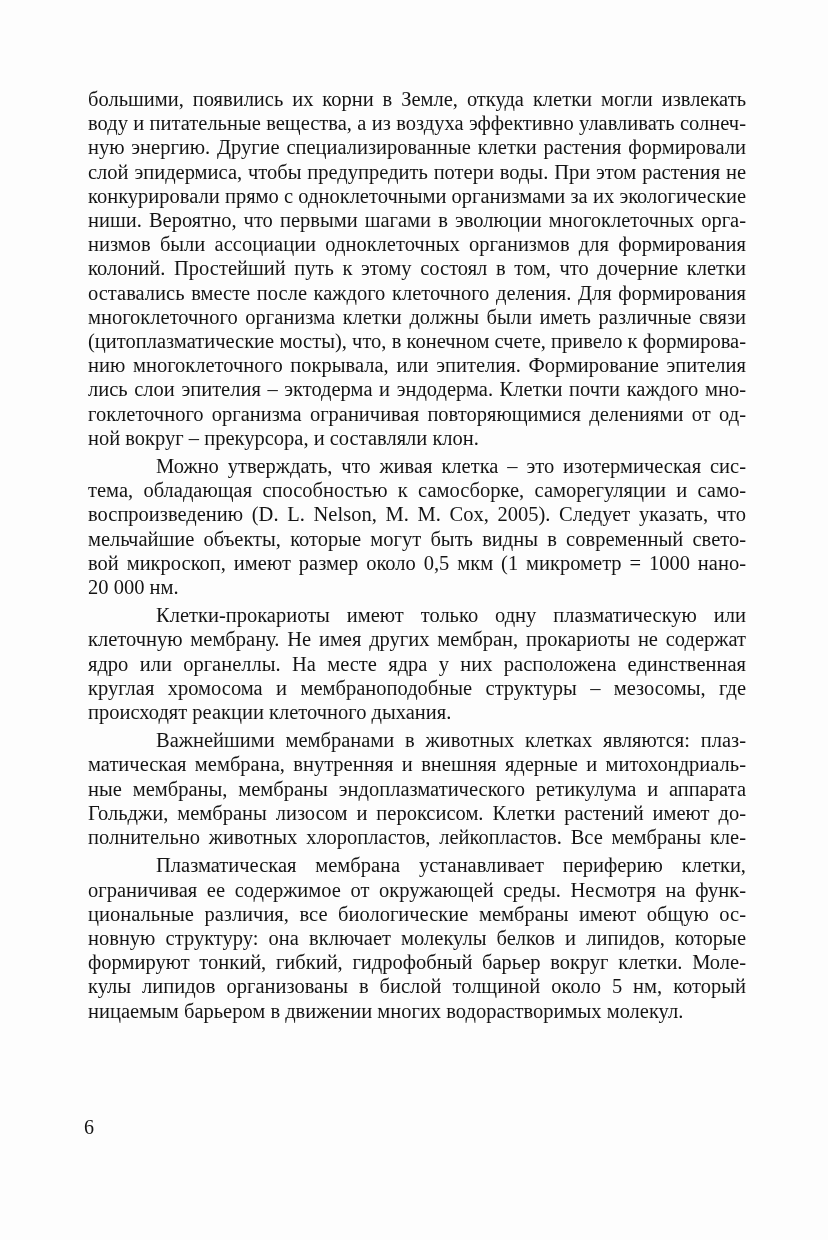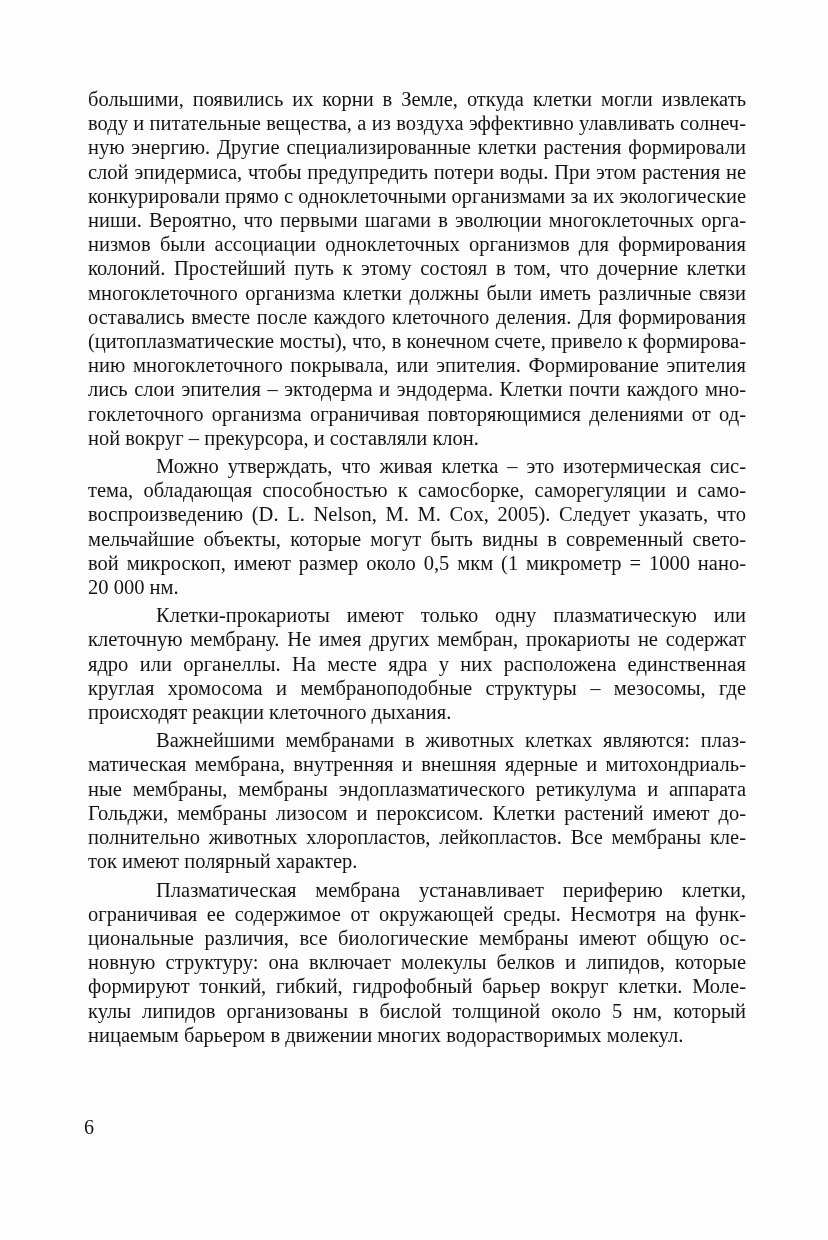--- a/index.html
+++ b/index.html
@@ -47,22 +47,22 @@
   <main class="text-block">
       <div class="paragraph">
         <div class="line first">большими, появились их корни в Земле, откуда клетки могли извлекать</div>
         <div class="line">воду и питательные вещества, а из воздуха эффективно улавливать солнеч-</div>
         <div class="line">ную энергию. Другие специализированные клетки растения формировали</div>
         <div class="line">слой эпидермиса, чтобы предупредить потери воды. При этом растения не</div>
         <div class="line">конкурировали прямо с одноклеточными организмами за их экологические</div>
         <div class="line">ниши. Вероятно, что первыми шагами в эволюции многоклеточных орга-</div>
         <div class="line">низмов были ассоциации одноклеточных организмов для формирования</div>
         <div class="line">колоний. Простейший путь к этому состоял в том, что дочерние клетки</div>
+        <div class="line">оставались вместе после каждого клеточного деления. Для формирования</div>
         <div class="line">многоклеточного организма клетки должны были иметь различные связи</div>
-        <div class="line">оставались вместе после каждого клеточного деления. Для формирования</div>
         <div class="line">(цитоплазматические мосты), что, в конечном счете, привело к формирова-</div>
         <div class="line">нию многоклеточного покрывала, или эпителия. Формирование эпителия</div>
         <div class="line">лись слои эпителия – эктодерма и эндодерма. Клетки почти каждого мно-</div>
         <div class="line">гоклеточного организма ограничивая повторяющимися делениями от од-</div>
         <div class="line last">ной вокруг – прекурсора, и составляли клон.</div>
       </div>
       <div class="paragraph indent">
         <div class="line first">Можно утверждать, что живая клетка – это изотермическая сис-</div>
         <div class="line">тема, обладающая способностью к самосборке, саморегуляции и само-</div>
         <div class="line">воспроизведению (D. L. Nelson, M. M. Cox, 2005). Следует указать, что</div>
@@ -76,21 +76,20 @@
         <div class="line">ядро или органеллы. На месте ядра у них расположена единственная</div>
         <div class="line">круглая хромосома и мембраноподобные структуры – мезосомы, где</div>
         <div class="line last">происходят реакции клеточного дыхания.</div>
       </div>
       <div class="paragraph indent">
         <div class="line first">Важнейшими мембранами в животных клетках являются: плаз-</div>
         <div class="line">матическая мембрана, внутренняя и внешняя ядерные и митохондриаль-</div>
         <div class="line">ные мембраны, мембраны эндоплазматического ретикулума и аппарата</div>
         <div class="line">Гольджи, мембраны лизосом и пероксисом. Клетки растений имеют до-</div>
         <div class="line">полнительно животных хлоропластов, лейкопластов. Все мембраны кле-</div>
-        <div class="line last">ток имеют полярный характер.</div>
       </div>
       <div class="paragraph indent">
         <div class="line first">Плазматическая мембрана устанавливает периферию клетки,</div>
         <div class="line">ограничивая ее содержимое от окружающей среды. Несмотря на функ-</div>
         <div class="line">циональные различия, все биологические мембраны имеют общую ос-</div>
         <div class="line">новную структуру: она включает молекулы белков и липидов, которые</div>
         <div class="line">формируют тонкий, гибкий, гидрофобный барьер вокруг клетки. Моле-</div>
         <div class="line">кулы липидов организованы в бислой толщиной около 5 нм, который</div>
         <div class="line last">ницаемым барьером в движении многих водорастворимых молекул.</div>
       </div>

